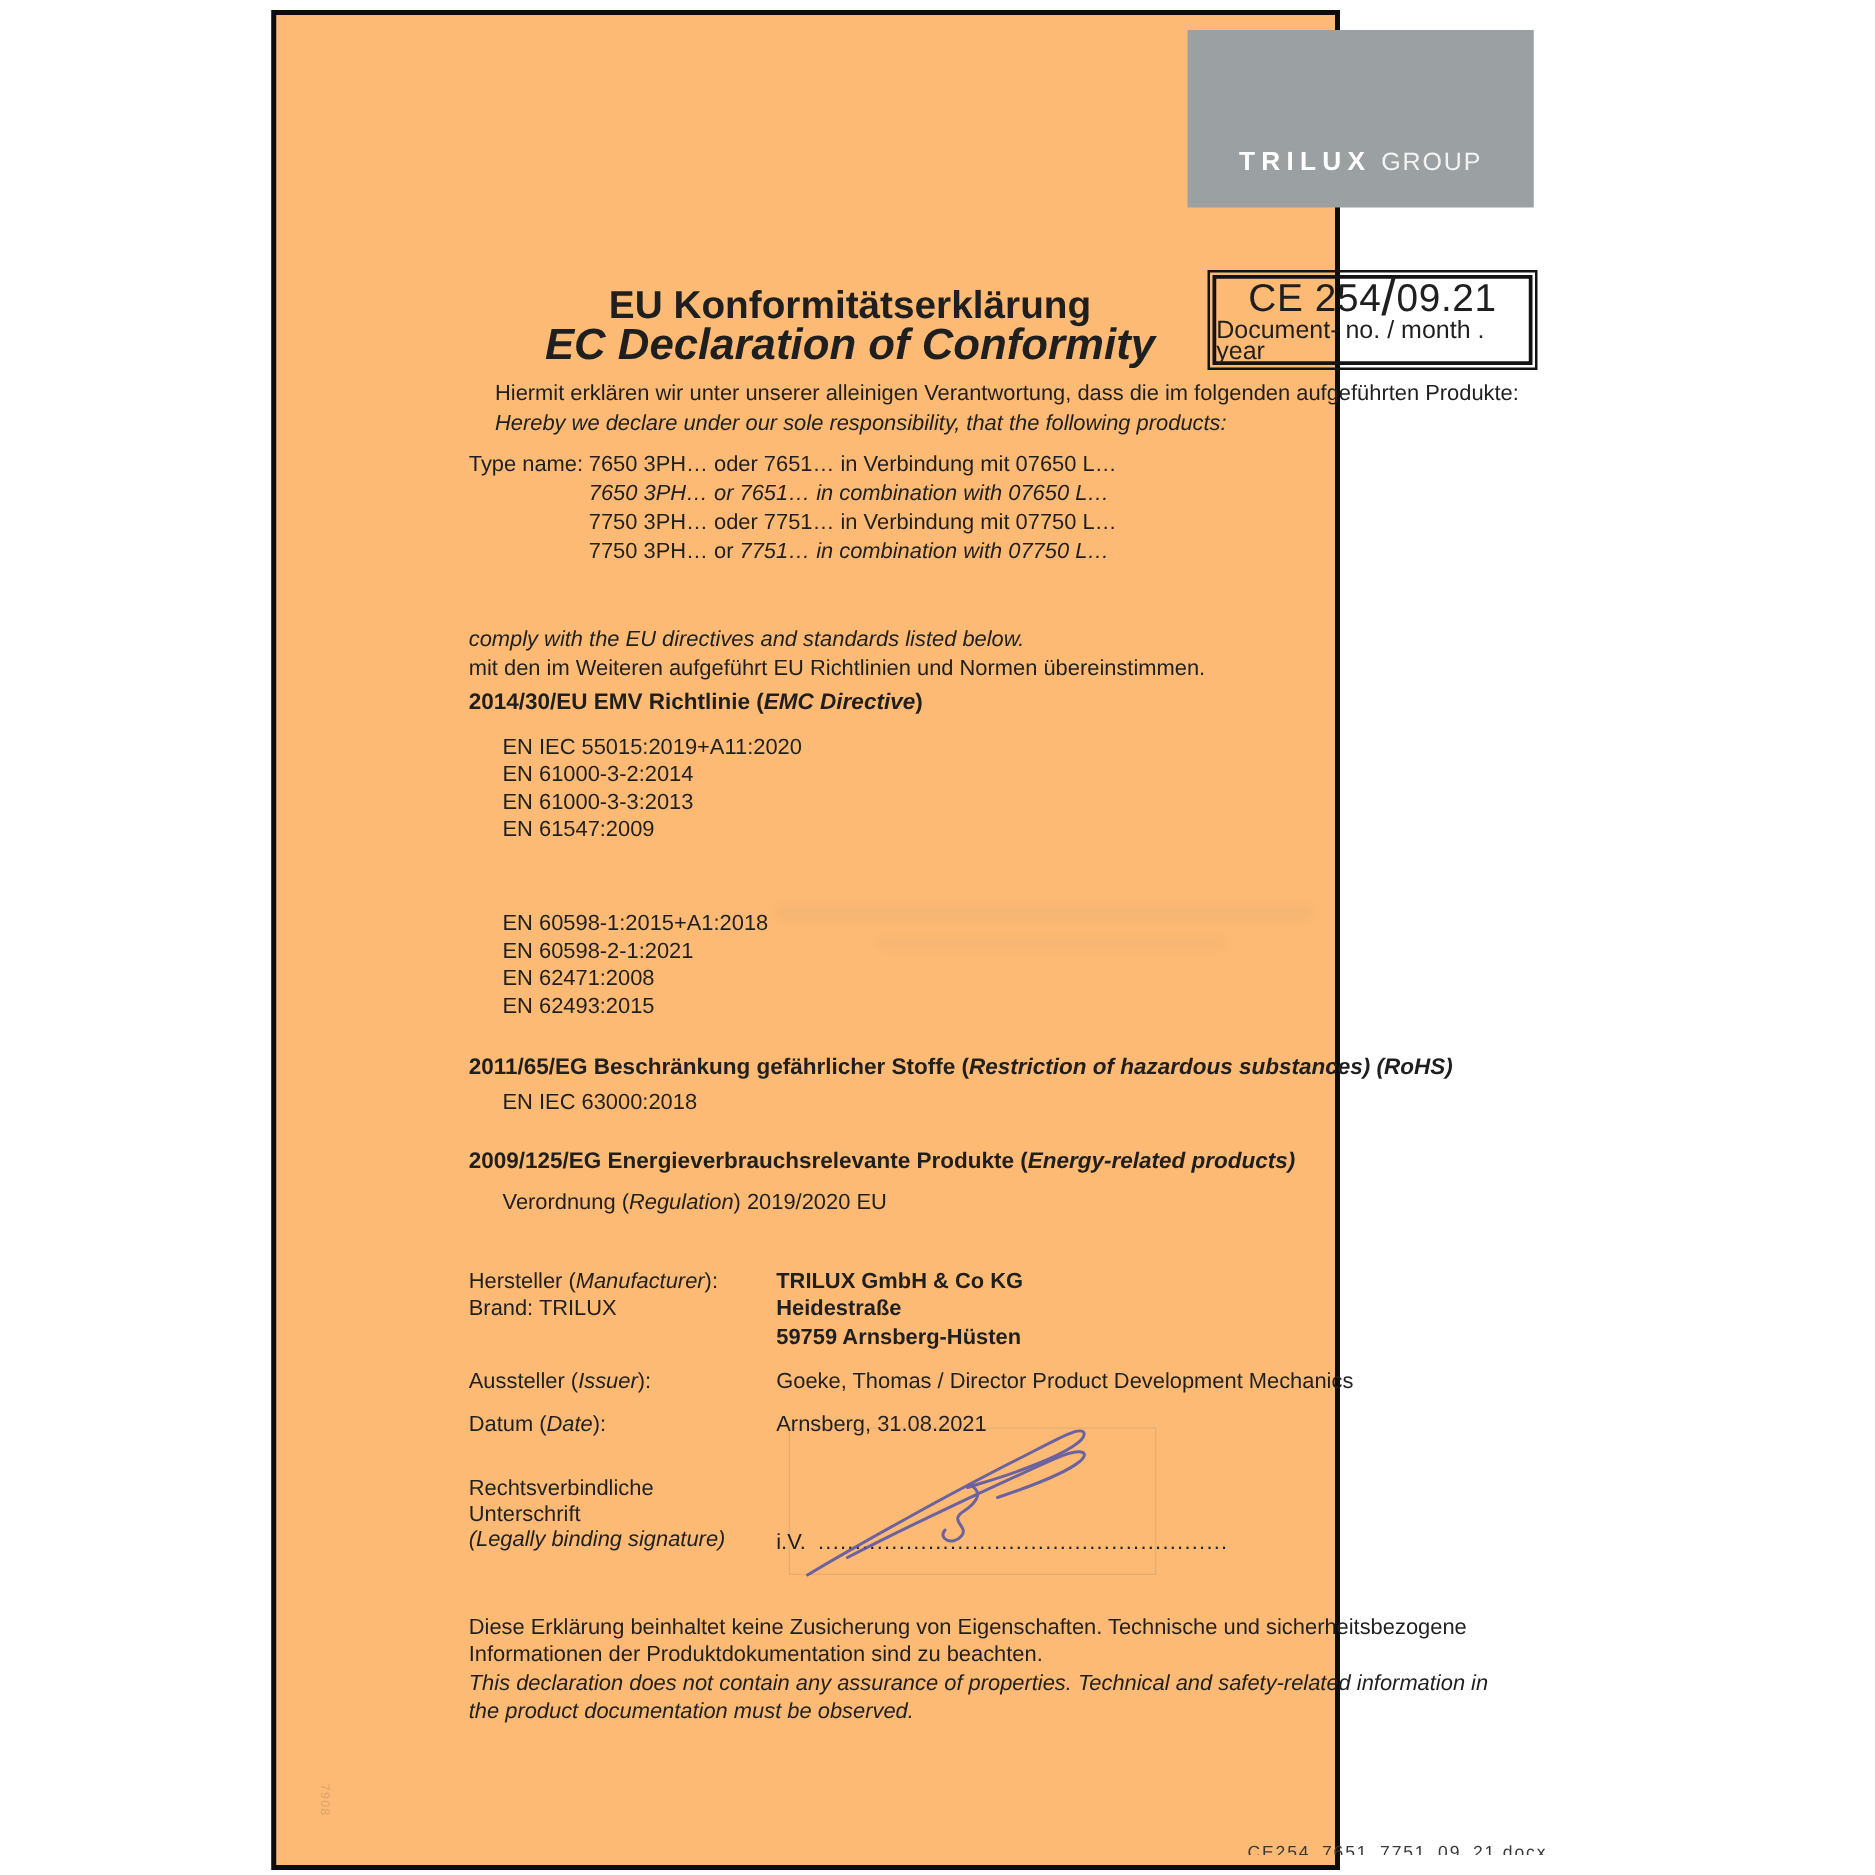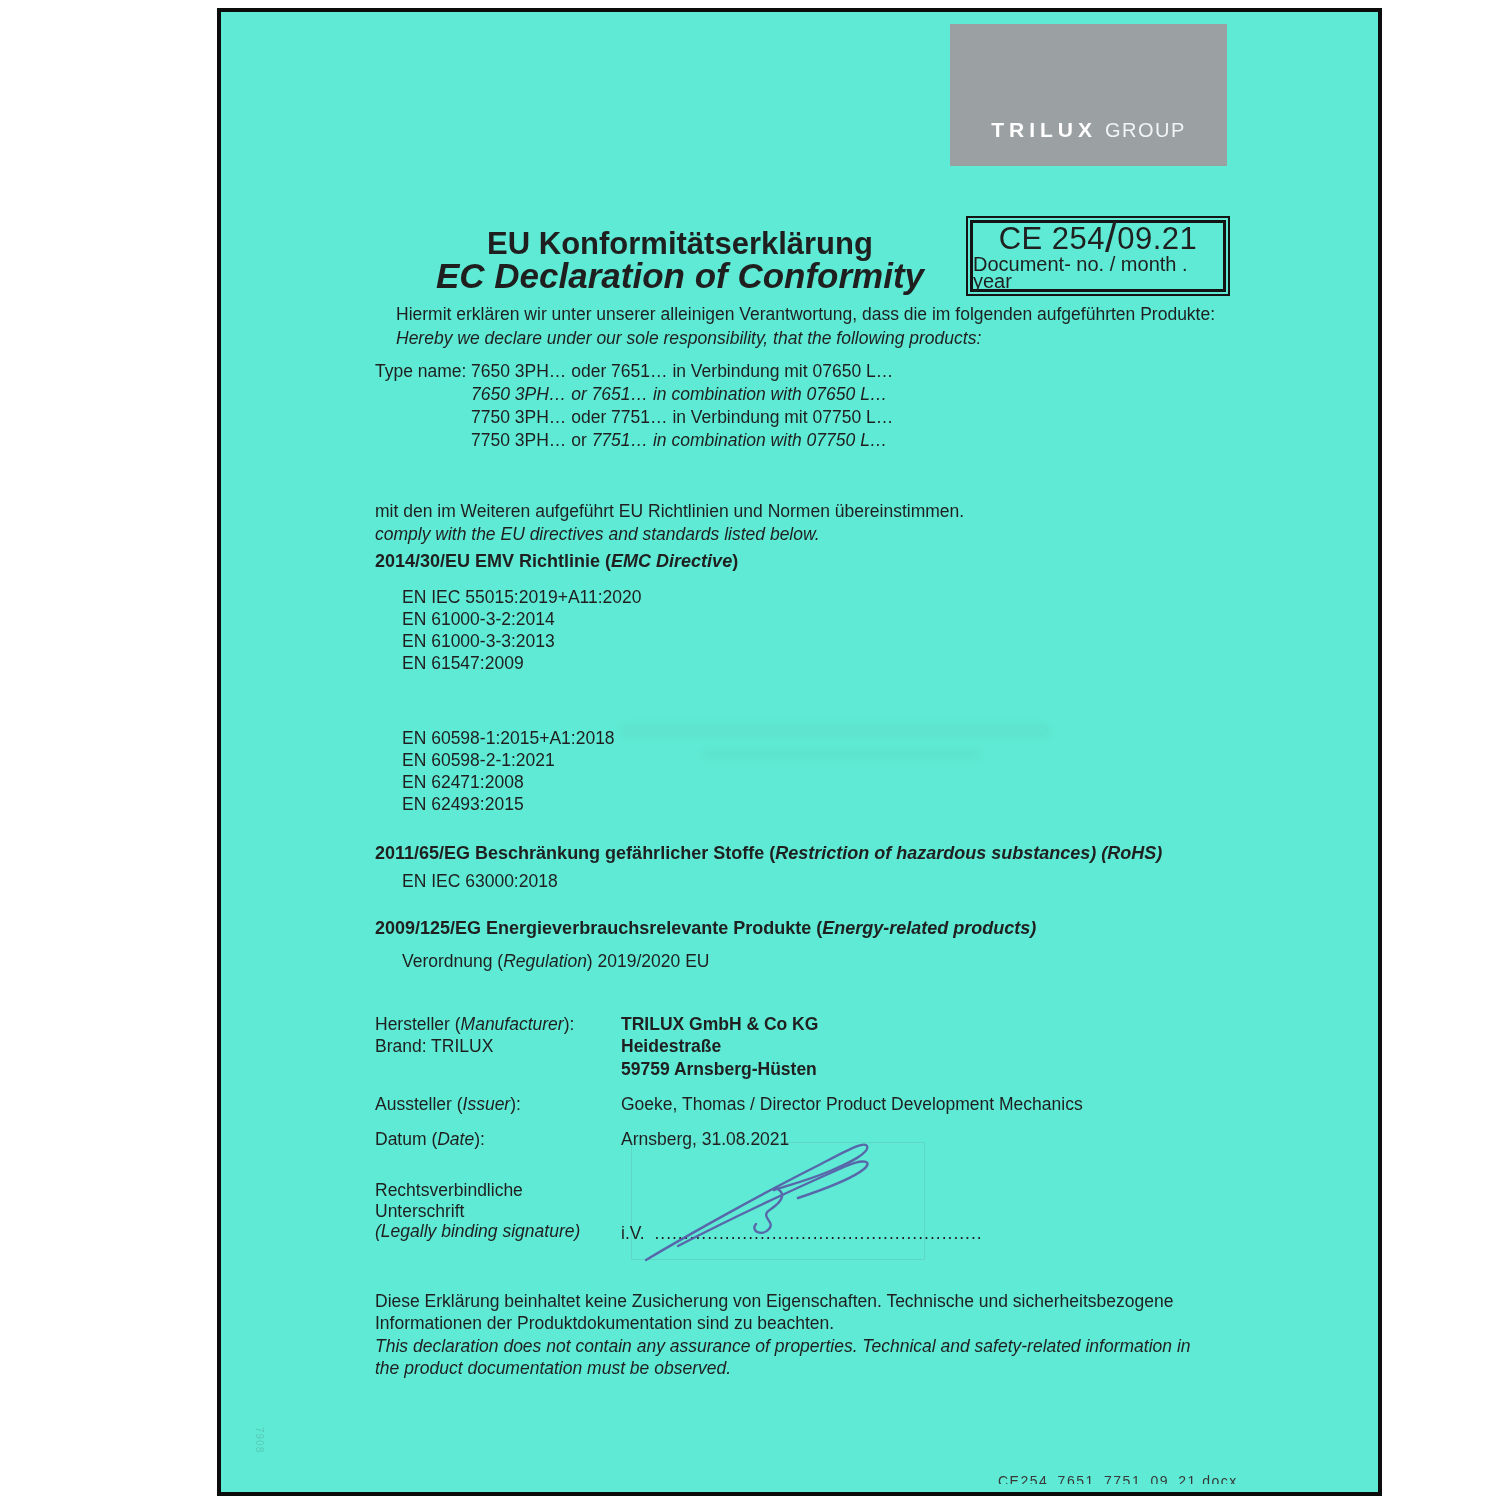--- a/index.html
+++ b/index.html
@@ -2,22 +2,22 @@
 <html><head>
 <meta charset="utf-8">
 <style>
   html,body { margin:0; padding:0; }
   body {
     width:1500px; height:1500px; background:#ffffff; position:relative;
     font-family:"Liberation Sans","DejaVu Sans",sans-serif; color:#1f1f1f;
     overflow:hidden;
   }
   .page {
-    position:absolute; left:217px; top:8px; width:1165px; height:1488px;
-    border:4px solid #0c0c0c; background:#5eead4; box-sizing:border-box;
+    position:absolute; left:217px; top:8px; width:855px; height:1488px;
+    border:4px solid #0c0c0c; background:#fdba74; box-sizing:border-box;
   }
   .abs { position:absolute; }
   .it { font-style:italic; }
   .b  { font-weight:bold; }
   .line { font-size:17.5px; line-height:23px; white-space:nowrap; }
   .std  { font-size:17.5px; line-height:22px; white-space:nowrap; }
   .head { font-size:18px; font-weight:bold; white-space:nowrap; }
 
   
   .logo {
@@ -89,22 +89,22 @@
 
   <div class="abs line" style="left:154px; top:348px;">Type name:</div>
   <div class="abs" style="left:250px; top:348px;">
     <div class="line">7650 3PH… oder 7651… in Verbindung mit 07650 L…</div>
     <div class="line it">7650 3PH… or 7651… in combination with 07650 L…</div>
     <div class="line">7750 3PH… oder 7751… in Verbindung mit 07750 L…</div>
     <div class="line"><span>7750 3PH… or </span><span class="it">7751… in combination with 07750 L…</span></div>
   </div>
 
   <div class="abs" style="left:154px; top:488px;">
+    <div class="line it">comply with the EU directives and standards listed below.</div>
     <div class="line">mit den im Weiteren aufgeführt EU Richtlinien und Normen übereinstimmen.</div>
-    <div class="line it">comply with the EU directives and standards listed below.</div>
   </div>
 
   <div class="abs head" style="left:154px; top:539px;"><span>2014/30/EU EMV Richtlinie (</span><span class="it">EMC Directive</span><span>)</span></div>
   <div class="abs" style="left:181px; top:574px;">
     <div class="std">EN IEC 55015:2019+A11:2020</div>
     <div class="std">EN 61000-3-2:2014</div>
     <div class="std">EN 61000-3-3:2013</div>
     <div class="std">EN 61547:2009</div>
   </div>
 

